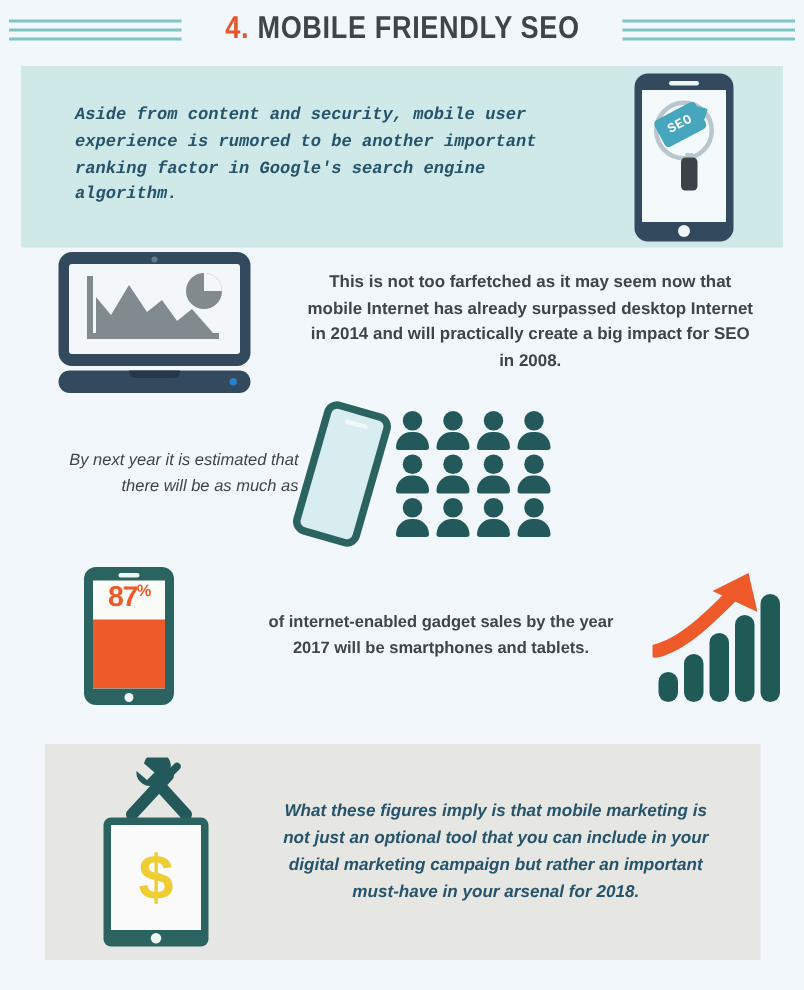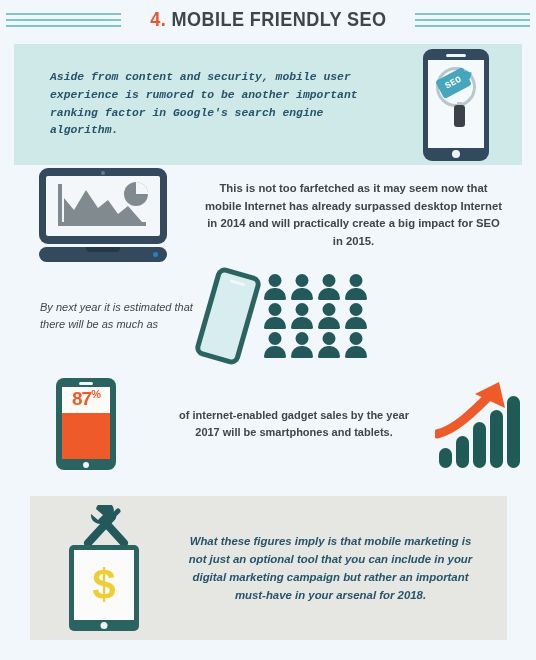--- a/index.html
+++ b/index.html
@@ -221,20 +221,21 @@
     align-items: center;
   }
   .billion-left {
     width: 205px;
     padding-left: 40px;
     padding-right: 6px;
     font-size: 11px;
     font-style: italic;
     line-height: 1.55;
     color: #3f4548;
+    text-align: right;
   }
   .tilt-phone {
     width: 46px; height: 92px;
     border: 5px solid #2a6360;
     border-radius: 9px;
     background: #d7edf0;
     transform: rotate(16deg);
     margin-right: 6px;
     position: relative;
     flex: none;
@@ -435,21 +436,21 @@
             <circle cx="90" cy="18" r="12" fill="#808a8f"></circle>
             <path d="M90,18 L90,6 A12,12 0 0,1 102,18 Z" fill="#f4f7f9"></path>
           </svg>
         </div>
       </div>
       <div class="base">
           <div class="dot"></div>
         </div>
     </div>
   </div>
-  <div class="para">This is not too farfetched as it may seem now that mobile Internet has already surpassed desktop Internet in 2014 and will practically create a big impact for SEO in 2015.</div>
+  <div class="para">This is not too farfetched as it may seem now that mobile Internet has already surpassed desktop Internet in 2014 and will practically create a big impact for SEO in 2008.</div>
 </div>
 
 <div class="row-billion">
   <div class="billion-left">By next year it is estimated that there will be as much as</div>
   <div class="tilt-phone"></div>
   <div class="people-grid">
     <div class="person">
         <div class="head"></div>
         <div class="body"></div>
       </div>

